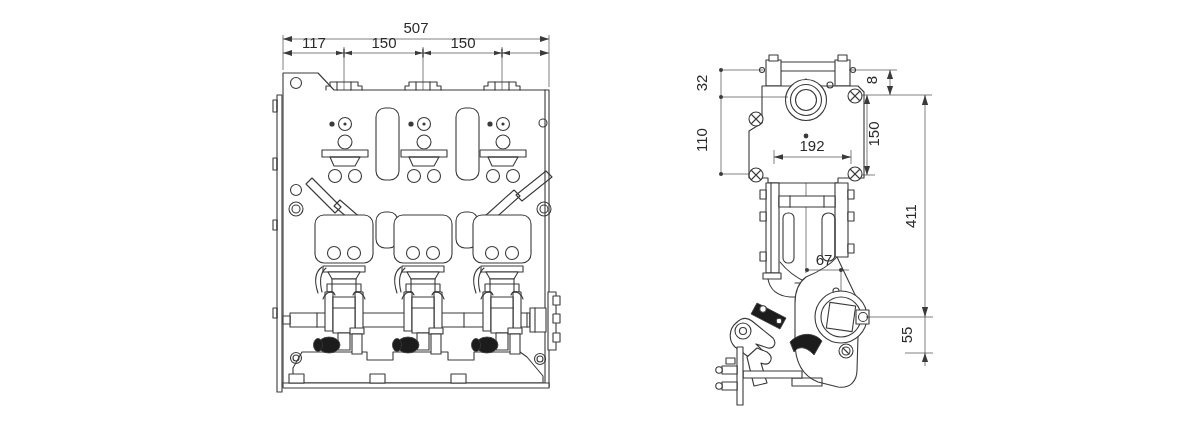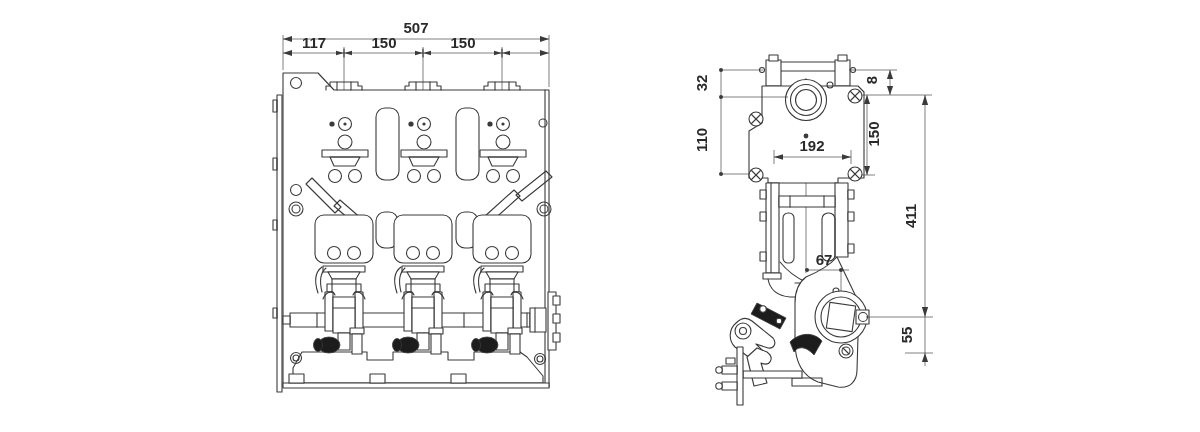--- a/index.html
+++ b/index.html
@@ -1,19 +1,19 @@
 <!DOCTYPE html>
 <html style="--line: #3a3a3a; --text: #2a2a2a; --dark: #1c1c1c; --bg: #ffffff;"><head>
 <meta charset="utf-8">
 <style>
   :root{
     --line:#3a3a3a; --text:#2a2a2a; --dark:#1c1c1c; --bg:#ffffff;
   }
   html,body{margin:0;padding:0;background:var(--bg);}
-  .stage{width:1089px;height:432px;background:var(--bg);position:relative;overflow:hidden;font-weight:bold;}
+  .stage{width:1089px;height:432px;background:var(--bg);position:relative;overflow:hidden;}
   svg{display:block;}
   .ln{stroke:var(--line);fill:none;stroke-width:1.1;stroke-linejoin:round;stroke-linecap:round;}
   .lnw{stroke:var(--line);fill:var(--bg);stroke-width:1.1;stroke-linejoin:round;}
   .thin{stroke:var(--line);fill:none;stroke-width:0.65;}
   .fl{fill:var(--line);stroke:none;}
   .dk{fill:var(--dark);stroke:var(--line);stroke-width:0.8;}
   .dimtxt{fill:var(--text);font-family:"Liberation Sans",sans-serif;font-size:15px;text-anchor:middle;}
 </style>
 </head>
 <body>

